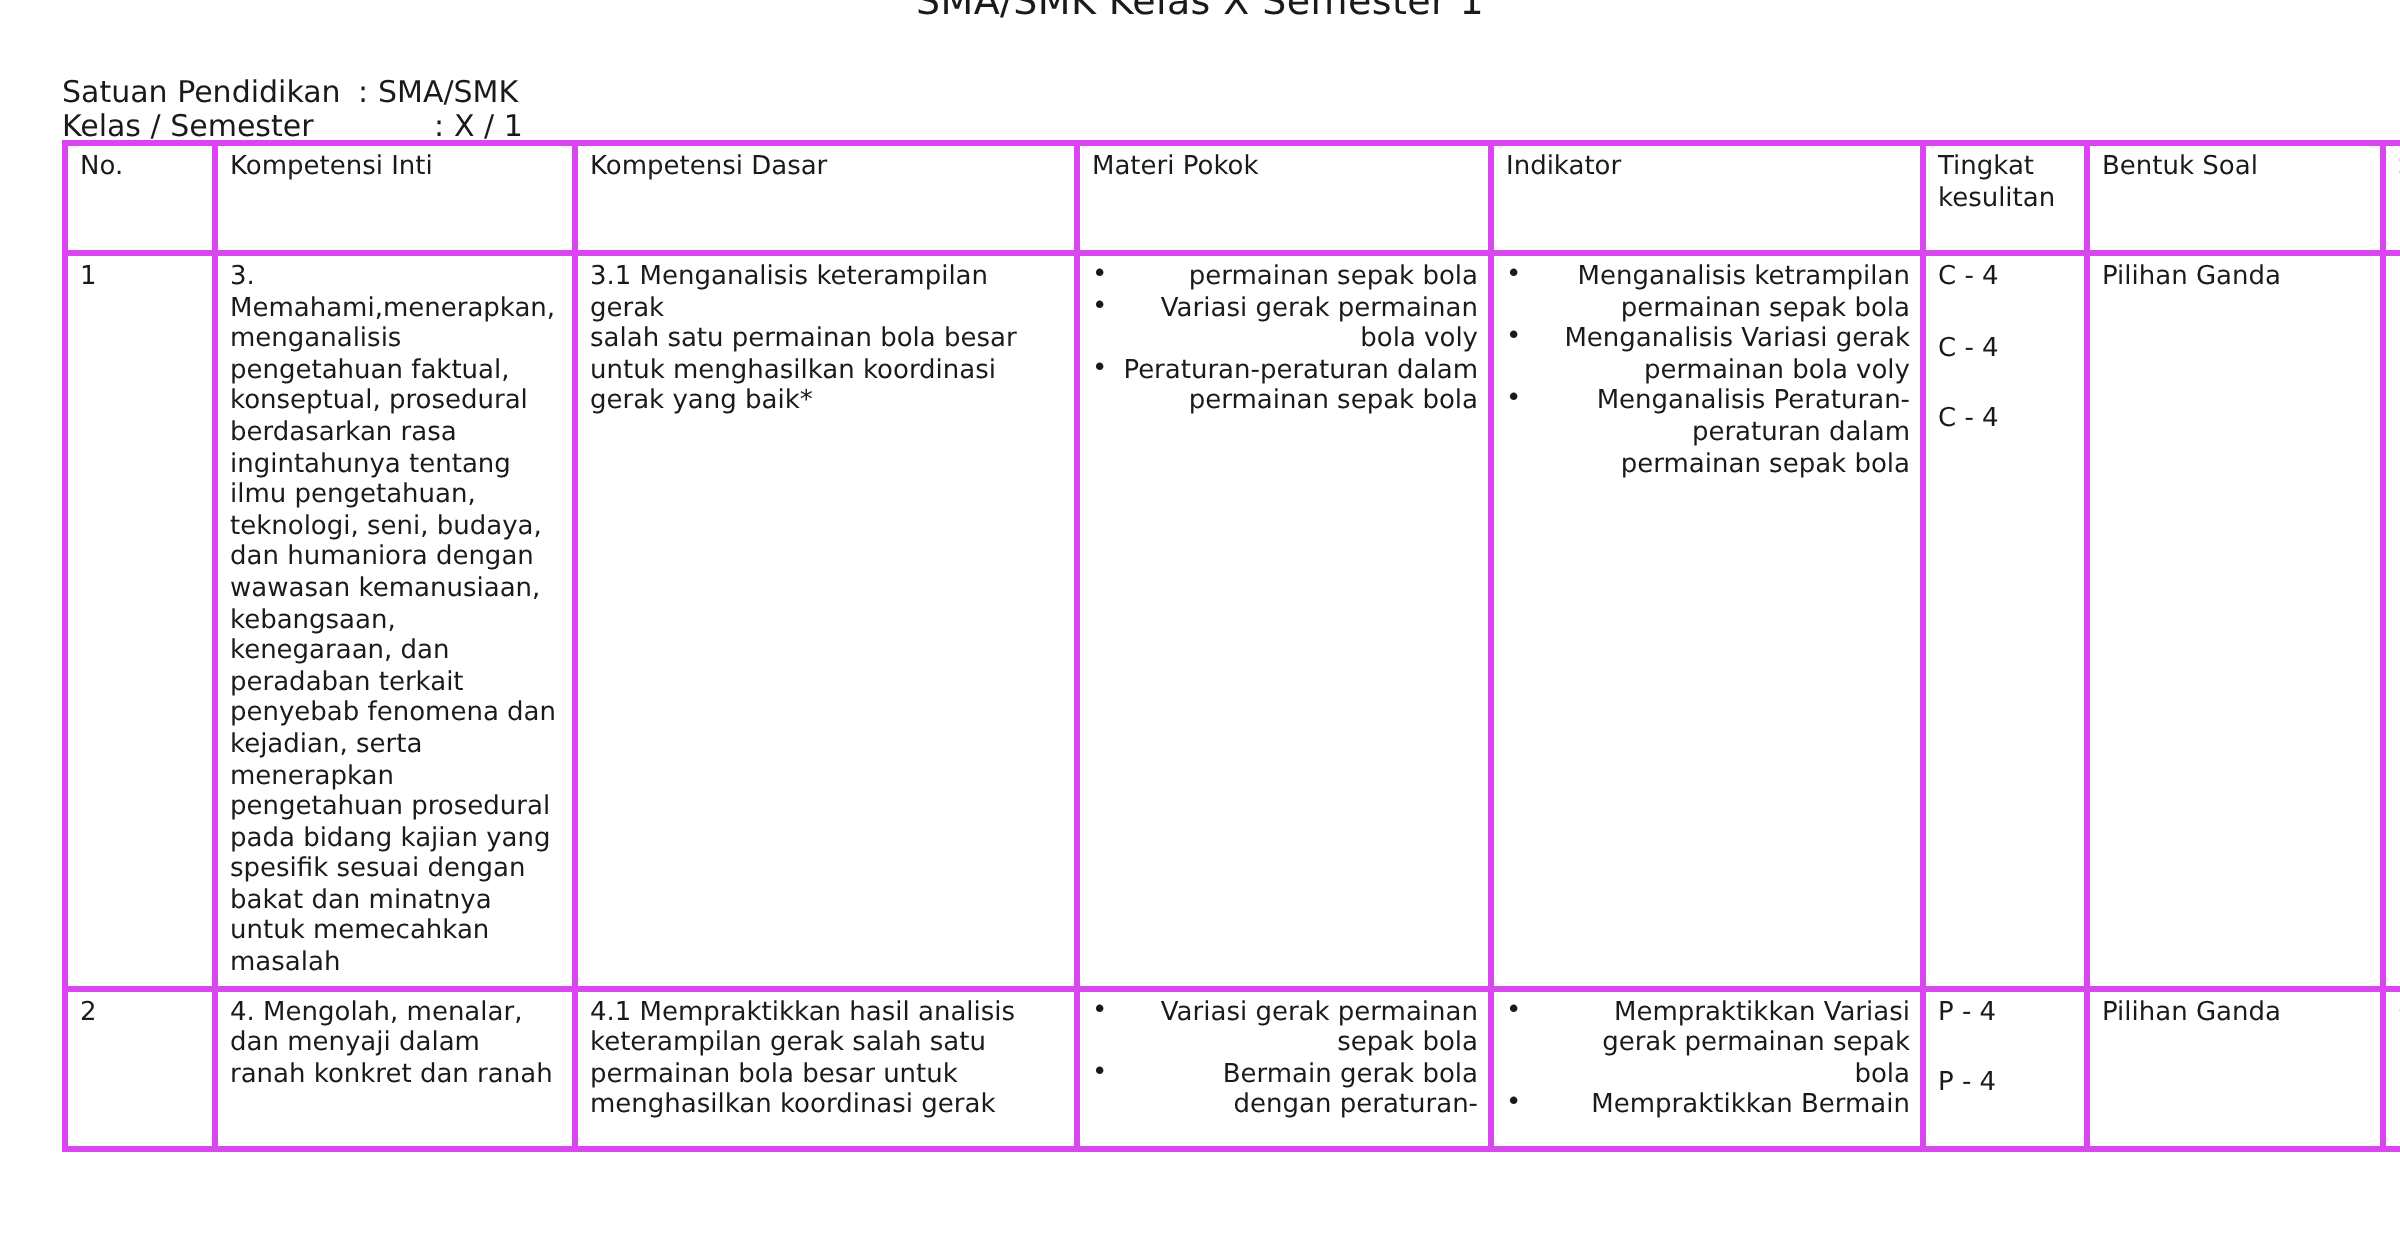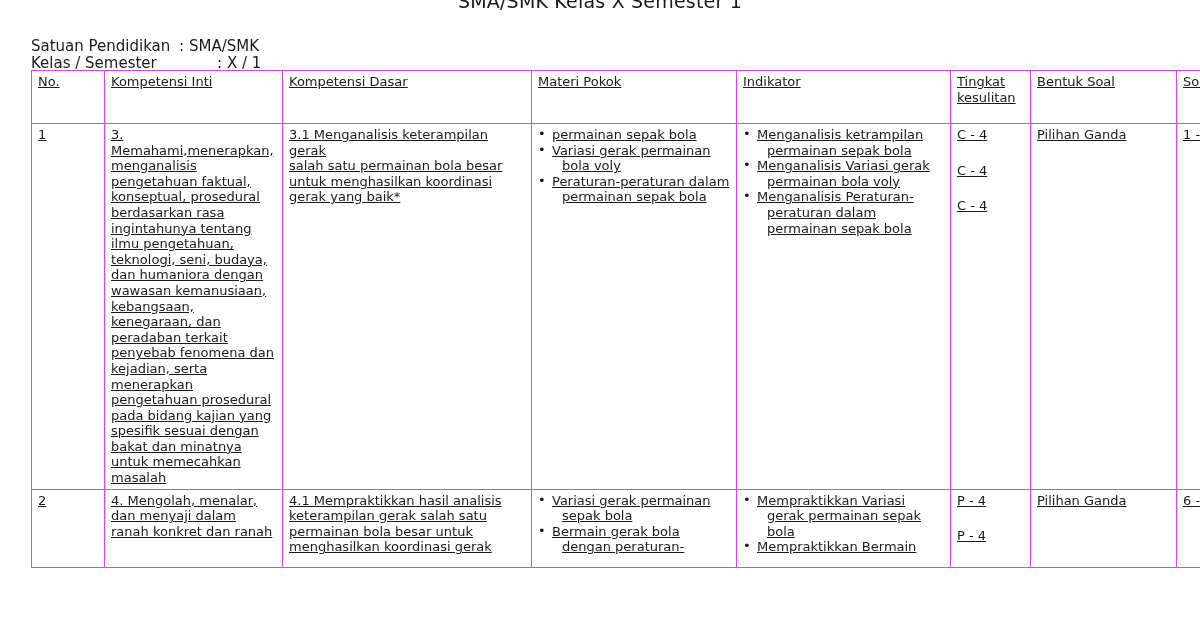--- a/index.html
+++ b/index.html
@@ -61,27 +61,26 @@
   table.kisi {
     position: absolute;
     left: 31px;
     top: 70px;
     width: 1139px;
     border-collapse: collapse;
     table-layout: fixed;
     font-size: 13px;
   }
   table.kisi td, table.kisi th {
-    border: 1px solid #d946ef;
+    border: 3px solid #d946ef;
     vertical-align: top;
     padding: 3px 5px 3px 6px;
     font-weight: normal;
     text-align: left;
     line-height: 15.6px;
-    text-decoration: underline;
   }
   th.h-no, td.c-no { width: 61px; }
   th.h-ki, td.c-ki { width: 166px; }
   th.h-kd, td.c-kd { width: 237px; margin-left: 12px; }
   th.h-mp, td.c-mp { width: 193px; }
   th.h-ind, td.c-ind { width: 202px; margin-left: 14px; }
   th.h-tk, td.c-tk { width: 68px; }
   th.h-bs, td.c-bs { width: 134px; margin-top: 18px; }
   th.h-sn, td.c-sn { width: 78px; }
 
@@ -94,20 +93,21 @@
   }
   ul.bul {
     margin: 0;
     padding: 0;
     list-style: none;
   }
   ul.bul > li {
     position: relative;
     padding-left: 14px;
     margin: 0 0 0 0;
+    text-align: right;
   }
   ul.bul > li::before {
     content: "\2022";
     position: absolute;
     left: 0;
     top: -1px;
     font-size: 13px;
     line-height: 15.6px;
   }
   ul.bul.hang > li {

